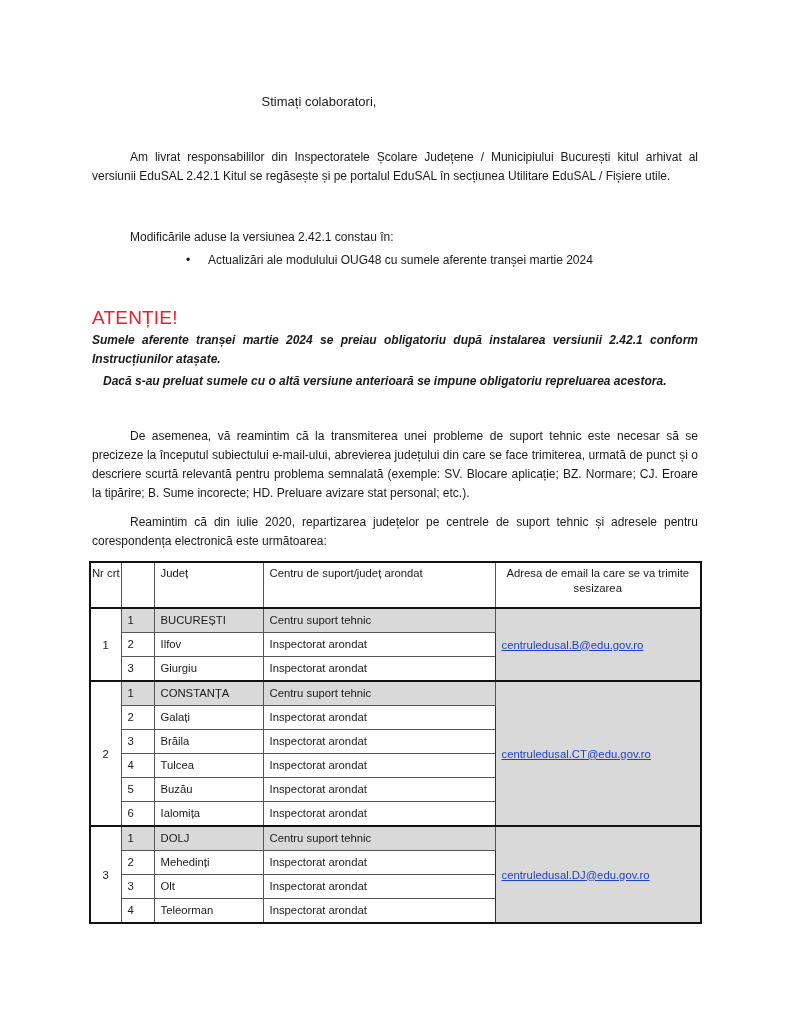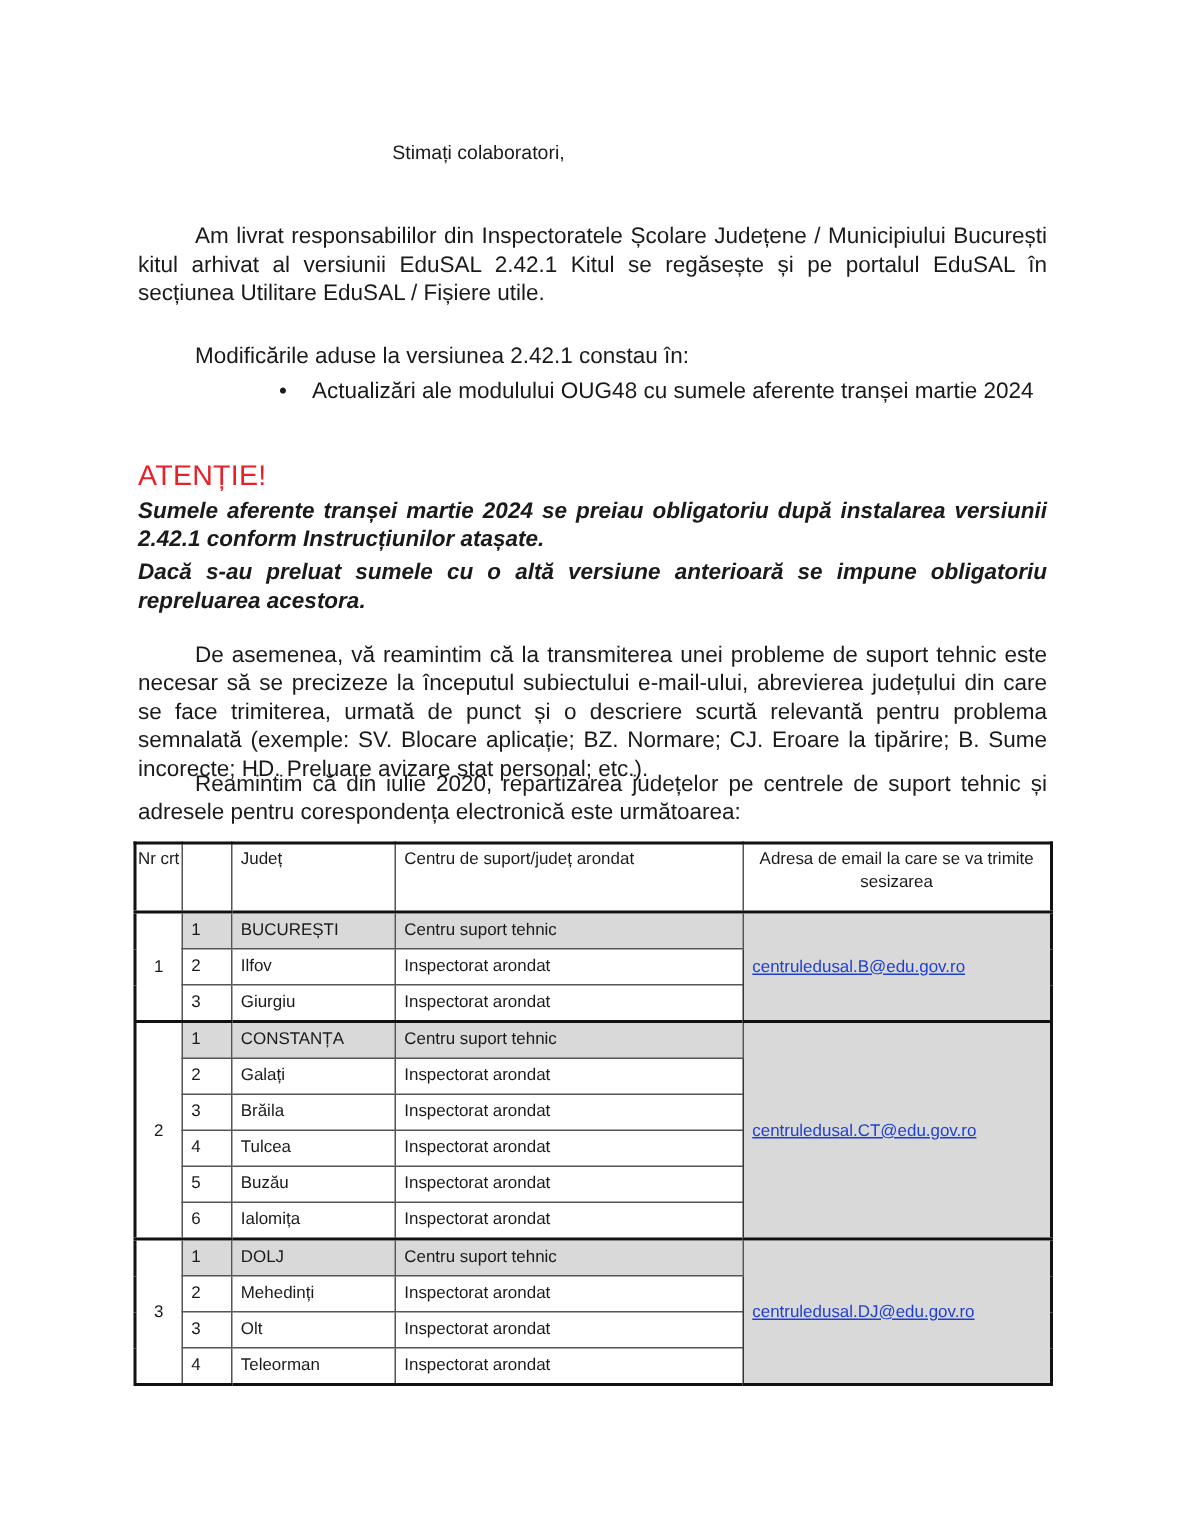--- a/index.html
+++ b/index.html
@@ -1,29 +1,29 @@
 <!DOCTYPE html>
 <html><head>
 <meta charset="utf-8">
 <style>
   html, body { margin: 0; padding: 0; background: #ffffff; }
   body { width: 791px; height: 1024px; position: relative; overflow: hidden;
          font-family: "Liberation Sans", sans-serif; color: #1a1a1a; font-size: 12.2px; }
   .abs { position: absolute; }
   .greeting { top: 94px; left: 0; width: 638px; text-align: center; font-size: 13px; }
-  .para { left: 92px; width: 606px; line-height: 19px; text-align: justify; font-size: 15px; }
+  .para { left: 92px; width: 606px; line-height: 19px; text-align: justify; font-size: 12px; }
   .indent { text-indent: 38px; }
   .p1 { top: 148px; }
   .p2 { top: 228px; left: 130px; width: 560px; }
   .bullet-row { top: 251px; left: 186px; width: 520px; }
   .bullet-dot { display: inline-block; width: 22px; }
   .atentie { top: 307px; left: 92px; color: #e8202a; font-size: 19px; letter-spacing: 0.2px; }
   .bold-it { font-weight: bold; font-style: italic; }
   .w1 { top: 331px; }
-  .w2 { top: 372px; }
+  .w2 { top: 372px; margin-left: 11px; }
   .p3 { top: 427px; }
   .p4 { top: 513px; }
 
   table.dist { position: absolute; top: 561px; left: 89px; width: 611px;
                border-collapse: collapse; table-layout: fixed; font-size: 11.3px; }
   table.dist td, table.dist th { border: 1px solid #555; padding: 0 0 0 6px; vertical-align: top;
                font-weight: normal; text-align: left; height: 23px; line-height: 22px; overflow: hidden; white-space: nowrap; }
   table.dist th { height: 41px; line-height: 15px; padding-top: 3px; }
   table.dist th.c-nr { text-align: center; padding-left: 0; }
   table.dist th.c-email { text-align: center; white-space: normal; padding: 3px 4px 0 4px; }

